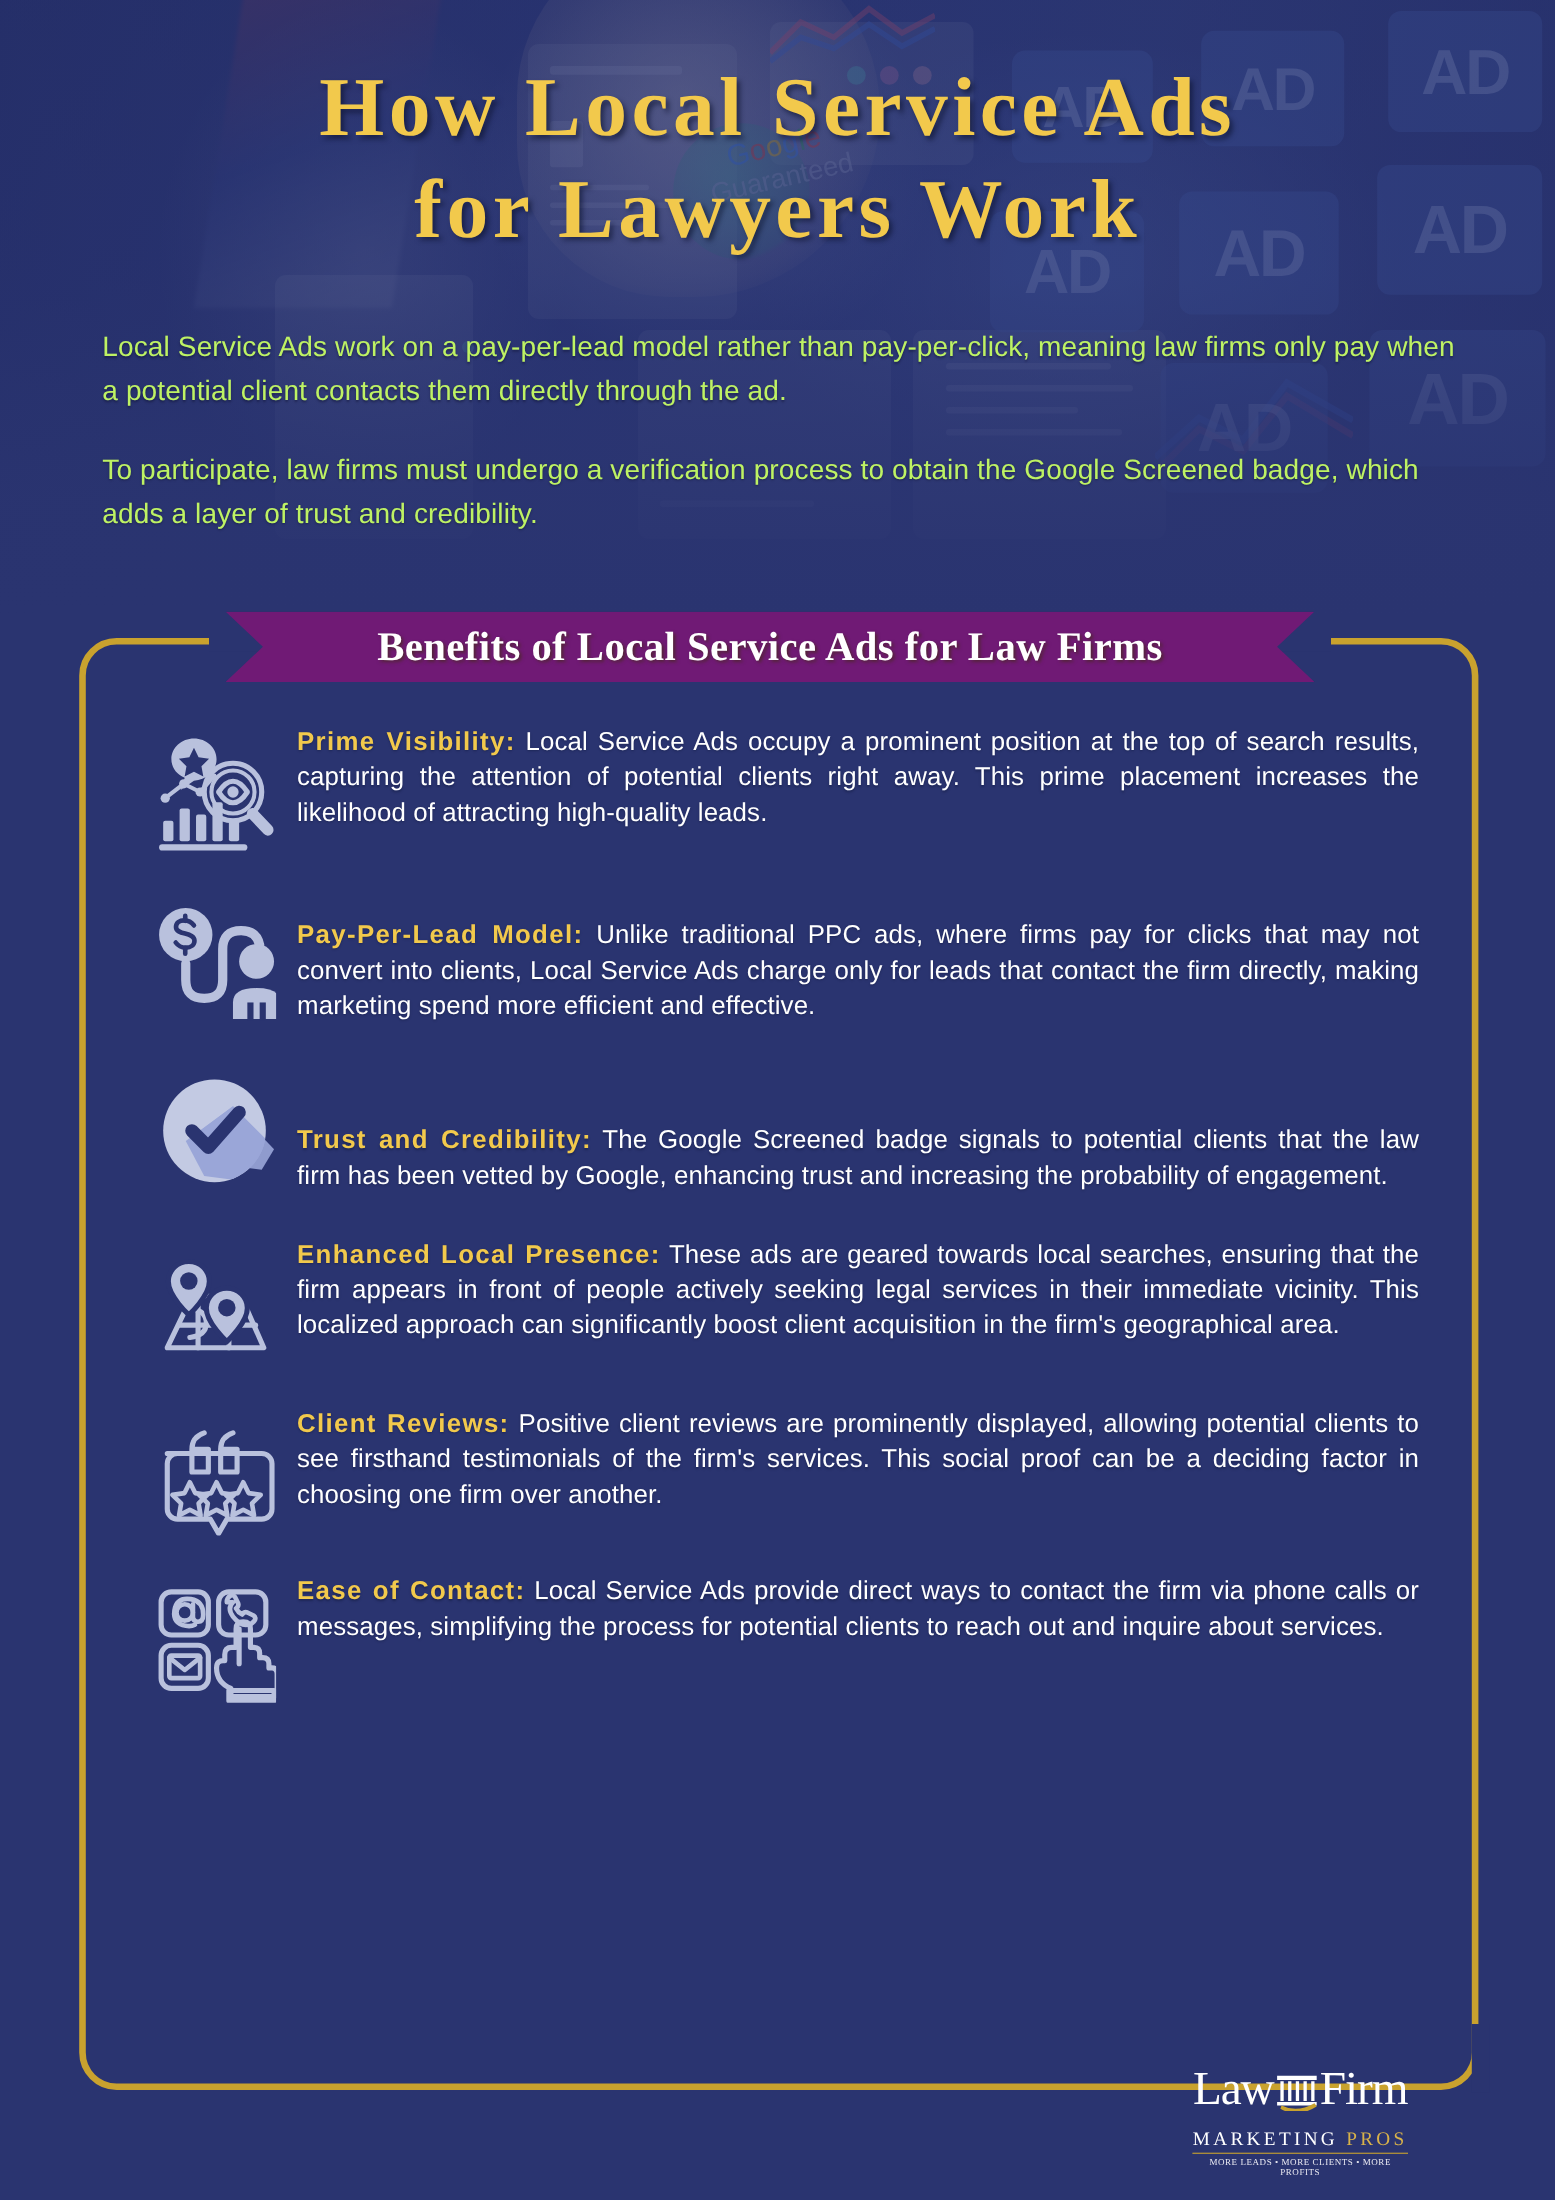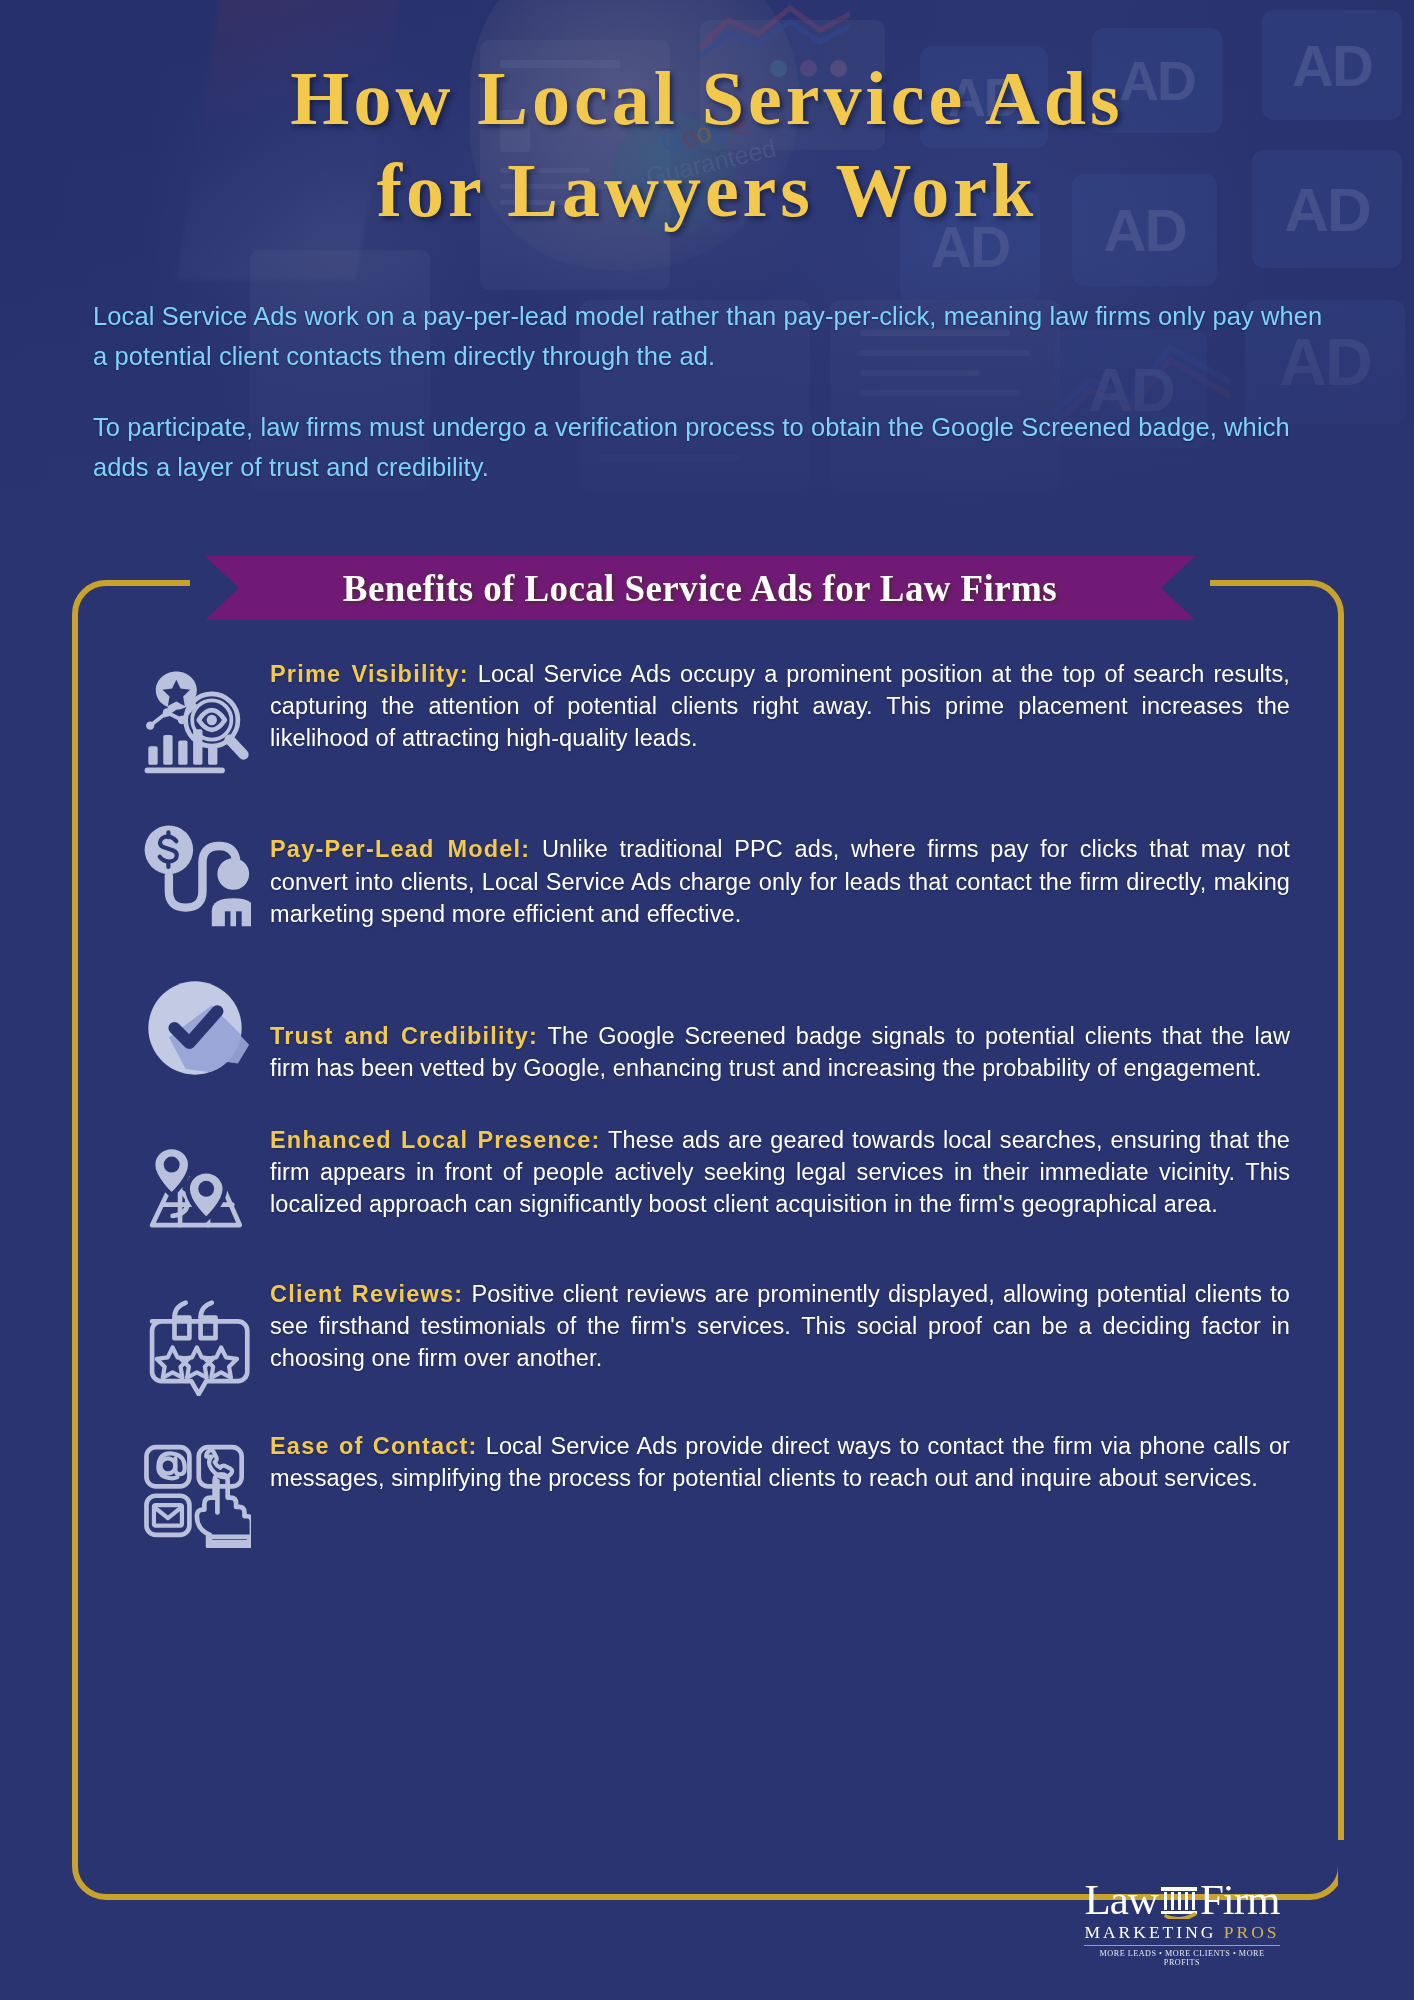--- a/index.html
+++ b/index.html
@@ -119,21 +119,21 @@
     text-shadow: 3px 3px 5px rgba(10,14,40,.55);
   }
   .title .l2 { display: block; margin-top: 16px; }
 
   
   .intro {
     position: absolute;
     left: 93px; top: 296px;
     width: 1235px;
     z-index: 5;
-    color: #7dd3fc;
+    color: #bef264;
     font-size: 25.5px;
     line-height: 1.58;
     letter-spacing: .1px;
   }
   .intro p + p { margin-top: 30px; }
   .intro p { text-shadow: 0 1px 2px rgba(10,14,40,.45); }
 
   
   .frame {
     position: absolute;
@@ -245,21 +245,21 @@
     font-size: 43px;
     line-height: 1;
     letter-spacing: -1px;
   }
   .logo-col { margin: 0 1px; display: block; }
   .logo-mk {
     font-family: "Liberation Serif", serif;
     font-size: 17.5px;
     letter-spacing: 3px;
     color: #ffffff;
-    margin-top: 1px;
+    margin-top: 13px;
     border-bottom: 1.4px solid #c9a22e;
     padding-bottom: 2px;
     display: inline-block;
   }
   .logo-mk .pros { color: #d8b24a; }
   .logo-tag {
     font-family: "Liberation Serif", serif;
     font-size: 8.2px;
     letter-spacing: .5px;
     color: #e8e8f0;

